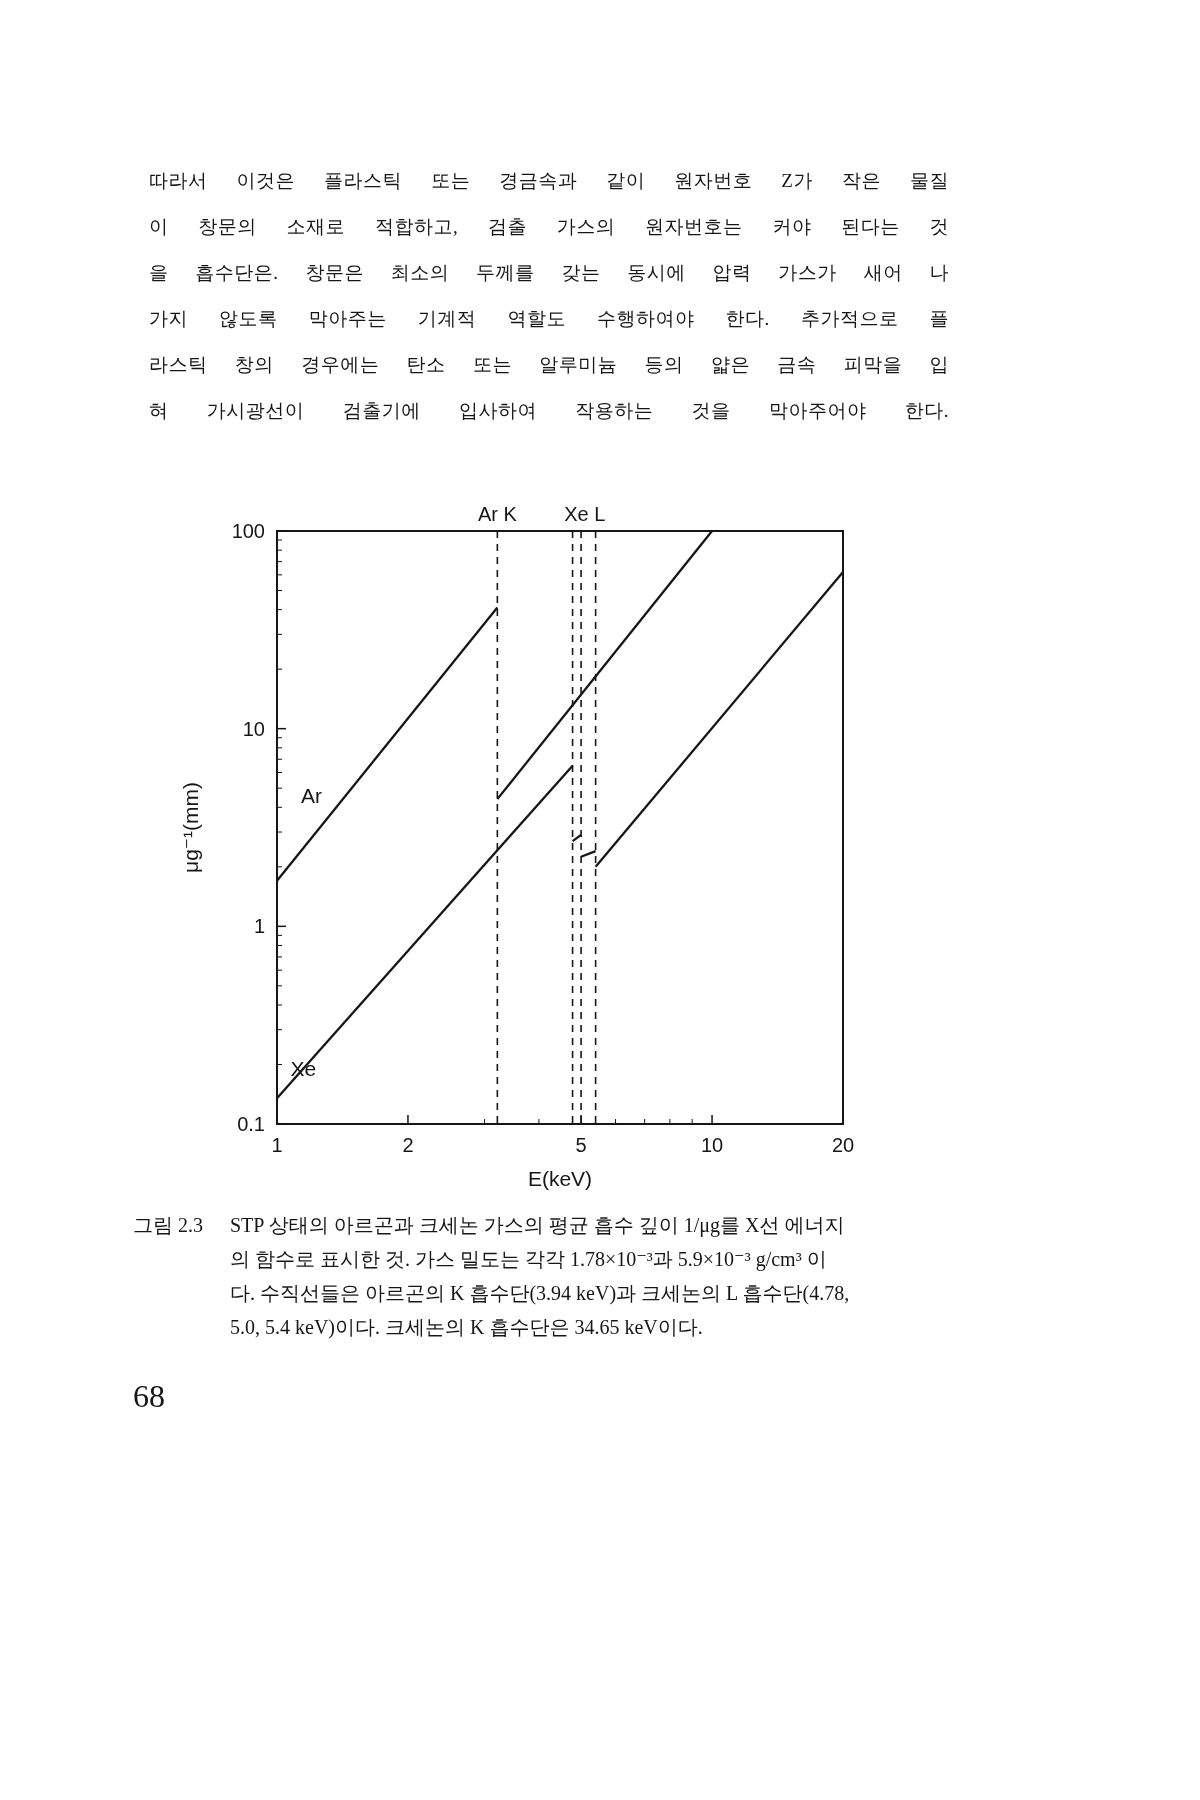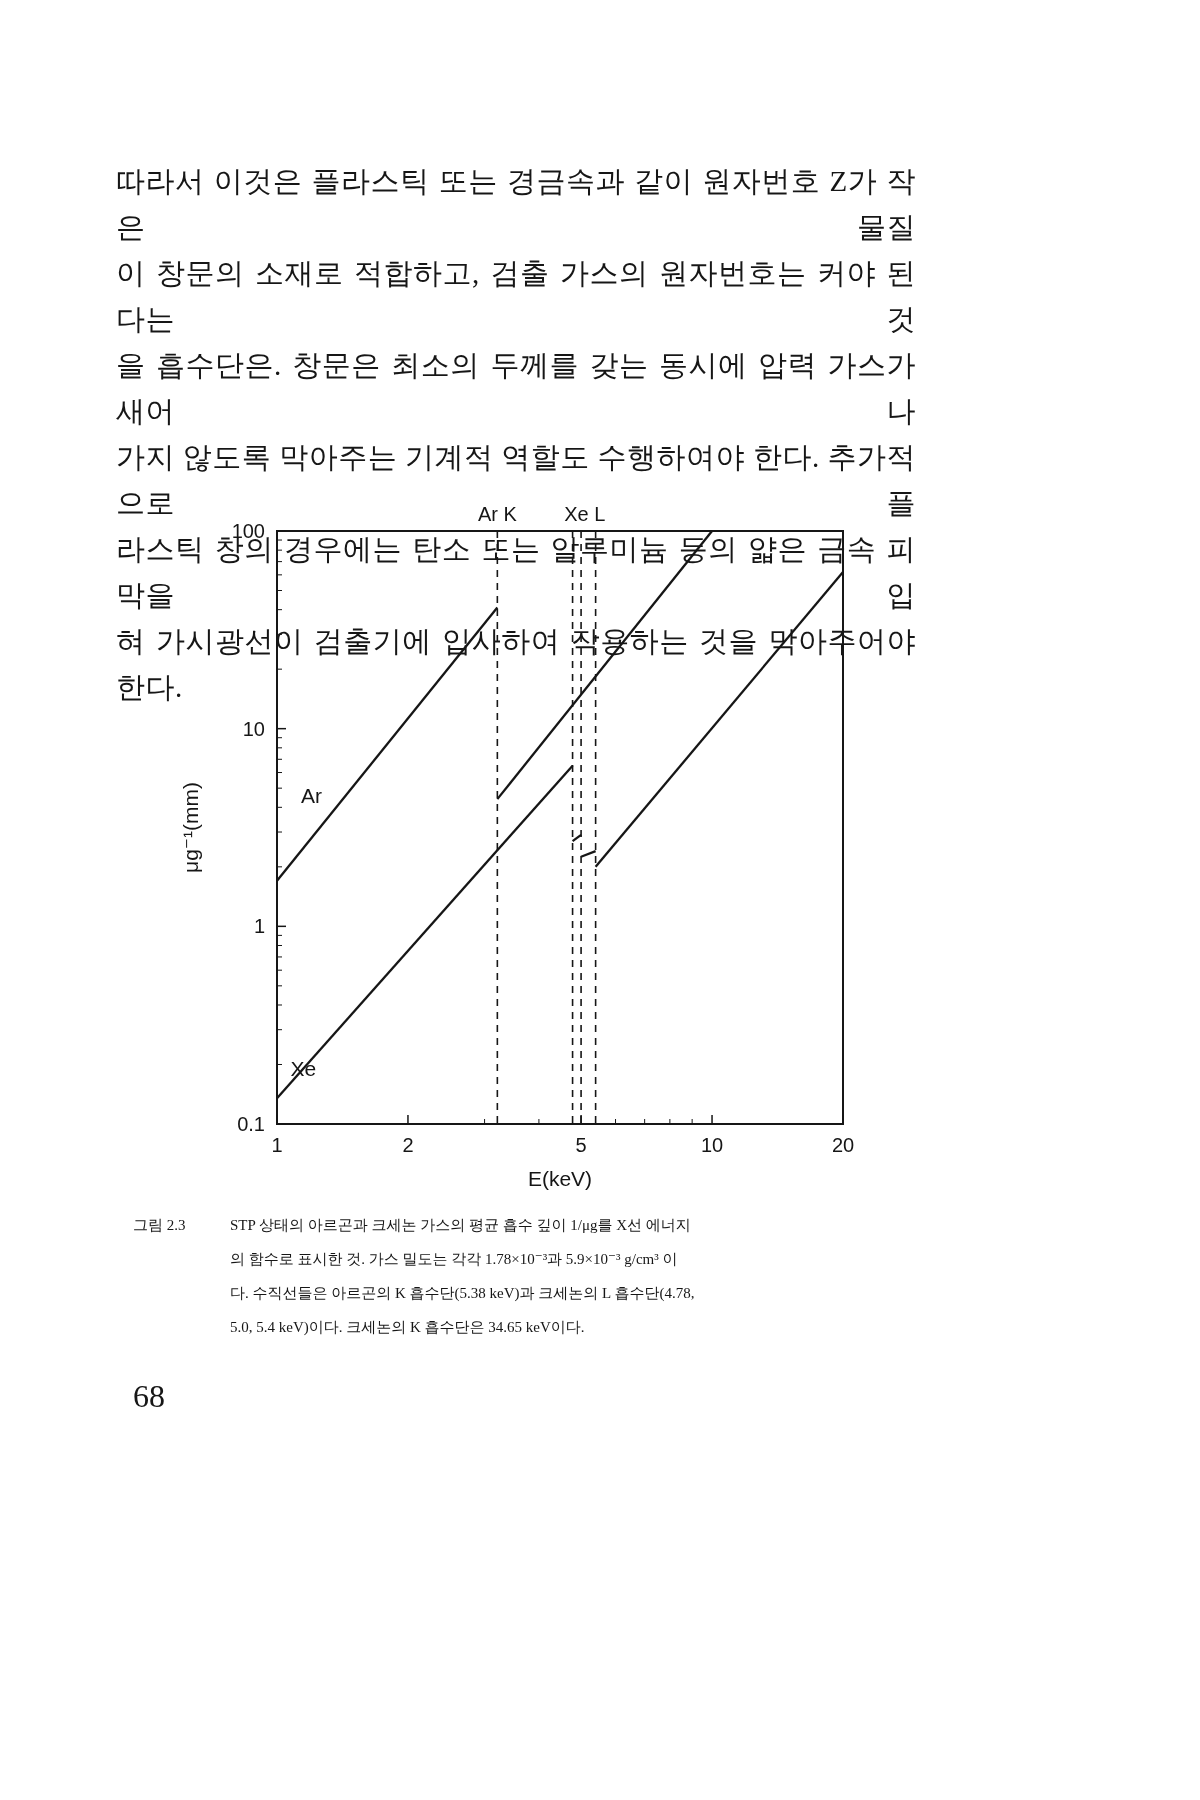--- a/index.html
+++ b/index.html
@@ -6,22 +6,22 @@
   body{
     width:1200px;height:1800px;
     background:#ffffff;
     color:#161616;
     font-family:"Liberation Serif","DejaVu Serif",serif;
     position:relative;
     overflow:hidden;
   }
   .body-text{
     position:absolute;
-    left:116px; top:158px; width:800px;
-    font-size:29px;
+    left:149px; top:158px; width:800px;
+    font-size:19px;
     line-height:46px;
     letter-spacing:0.5px;
   }
   .body-text .line{
     text-align:justify;
     text-align-last:justify;
   }
   .body-text .line.indent{
     padding-left:34px;
   }
@@ -30,21 +30,21 @@
     left:170px; top:493px;
     margin:0;
   }
   svg{
     font-family:"Liberation Sans","DejaVu Sans",sans-serif;
     fill:#161616;
   }
   .caption{
     position:absolute;
     left:133px; top:1208px; width:830px;
-    font-size:15px;
+    font-size:20px;
     line-height:34px;
     display:flex;
   }
   .cap-label{
     flex:0 0 97px;
     white-space:nowrap;
   }
   .cap-text{
     flex:1;
   }
@@ -136,20 +136,20 @@
         <text x="390" y="693" text-anchor="middle" font-size="21">E(keV)</text>
         <text x="28" y="334.5" text-anchor="middle" font-size="21" transform="rotate(-90 28 334.5)">μg⁻¹(mm)</text>
       </svg>
   </figure>
 
   <div class="caption">
     <div class="cap-label">그림 2.3</div>
     <div class="cap-text">
       <div>STP 상태의 아르곤과 크세논 가스의 평균 흡수 깊이 1/μg를 X선 에너지</div>
       <div>의 함수로 표시한 것. 가스 밀도는 각각 1.78×10⁻³과 5.9×10⁻³ g/cm³ 이</div>
-      <div>다. 수직선들은 아르곤의 K 흡수단(5.38 keV)과 크세논의 L 흡수단(4.78,</div>
+      <div>다. 수직선들은 아르곤의 K 흡수단(3.94 keV)과 크세논의 L 흡수단(4.78,</div>
       <div>5.0, 5.4 keV)이다. 크세논의 K 흡수단은 34.65 keV이다.</div>
     </div>
   </div>
 
   <div class="page-number">68</div>
 
 </div>
 
 </body></html>

